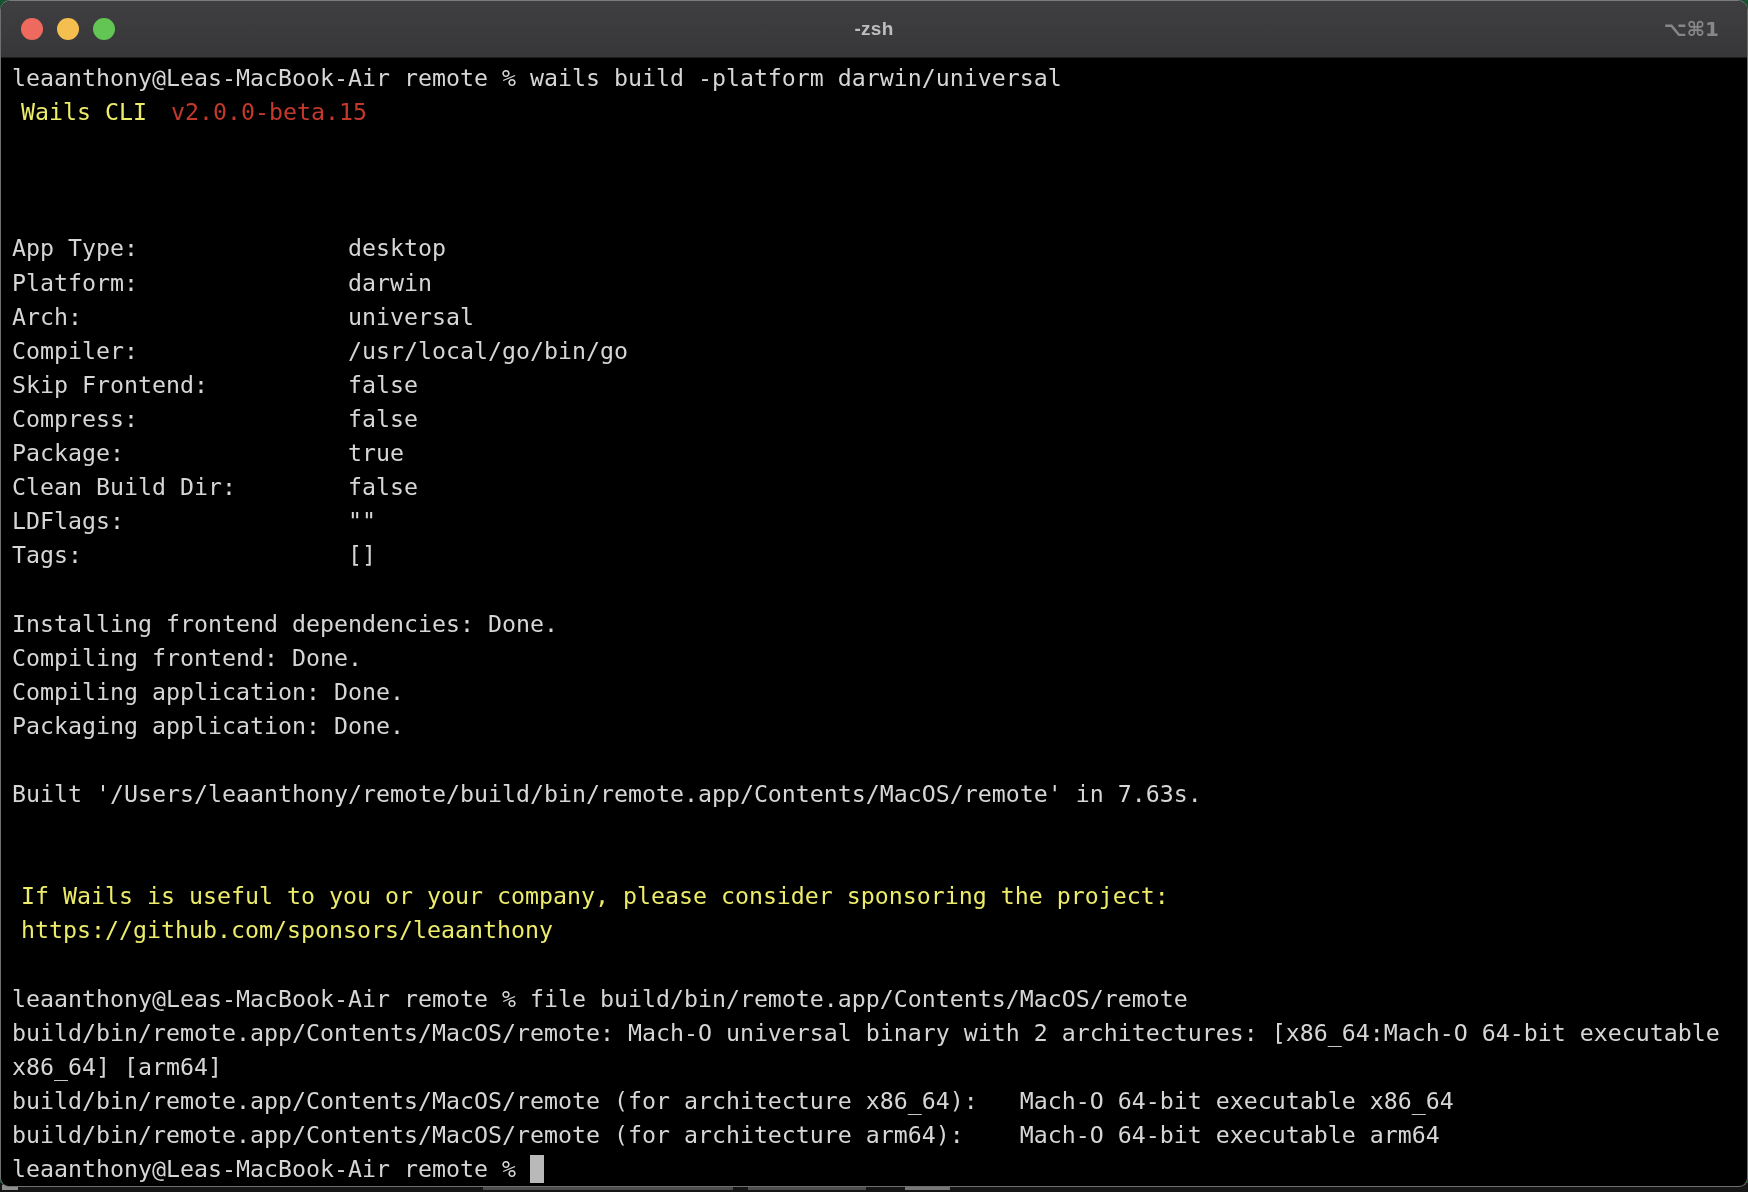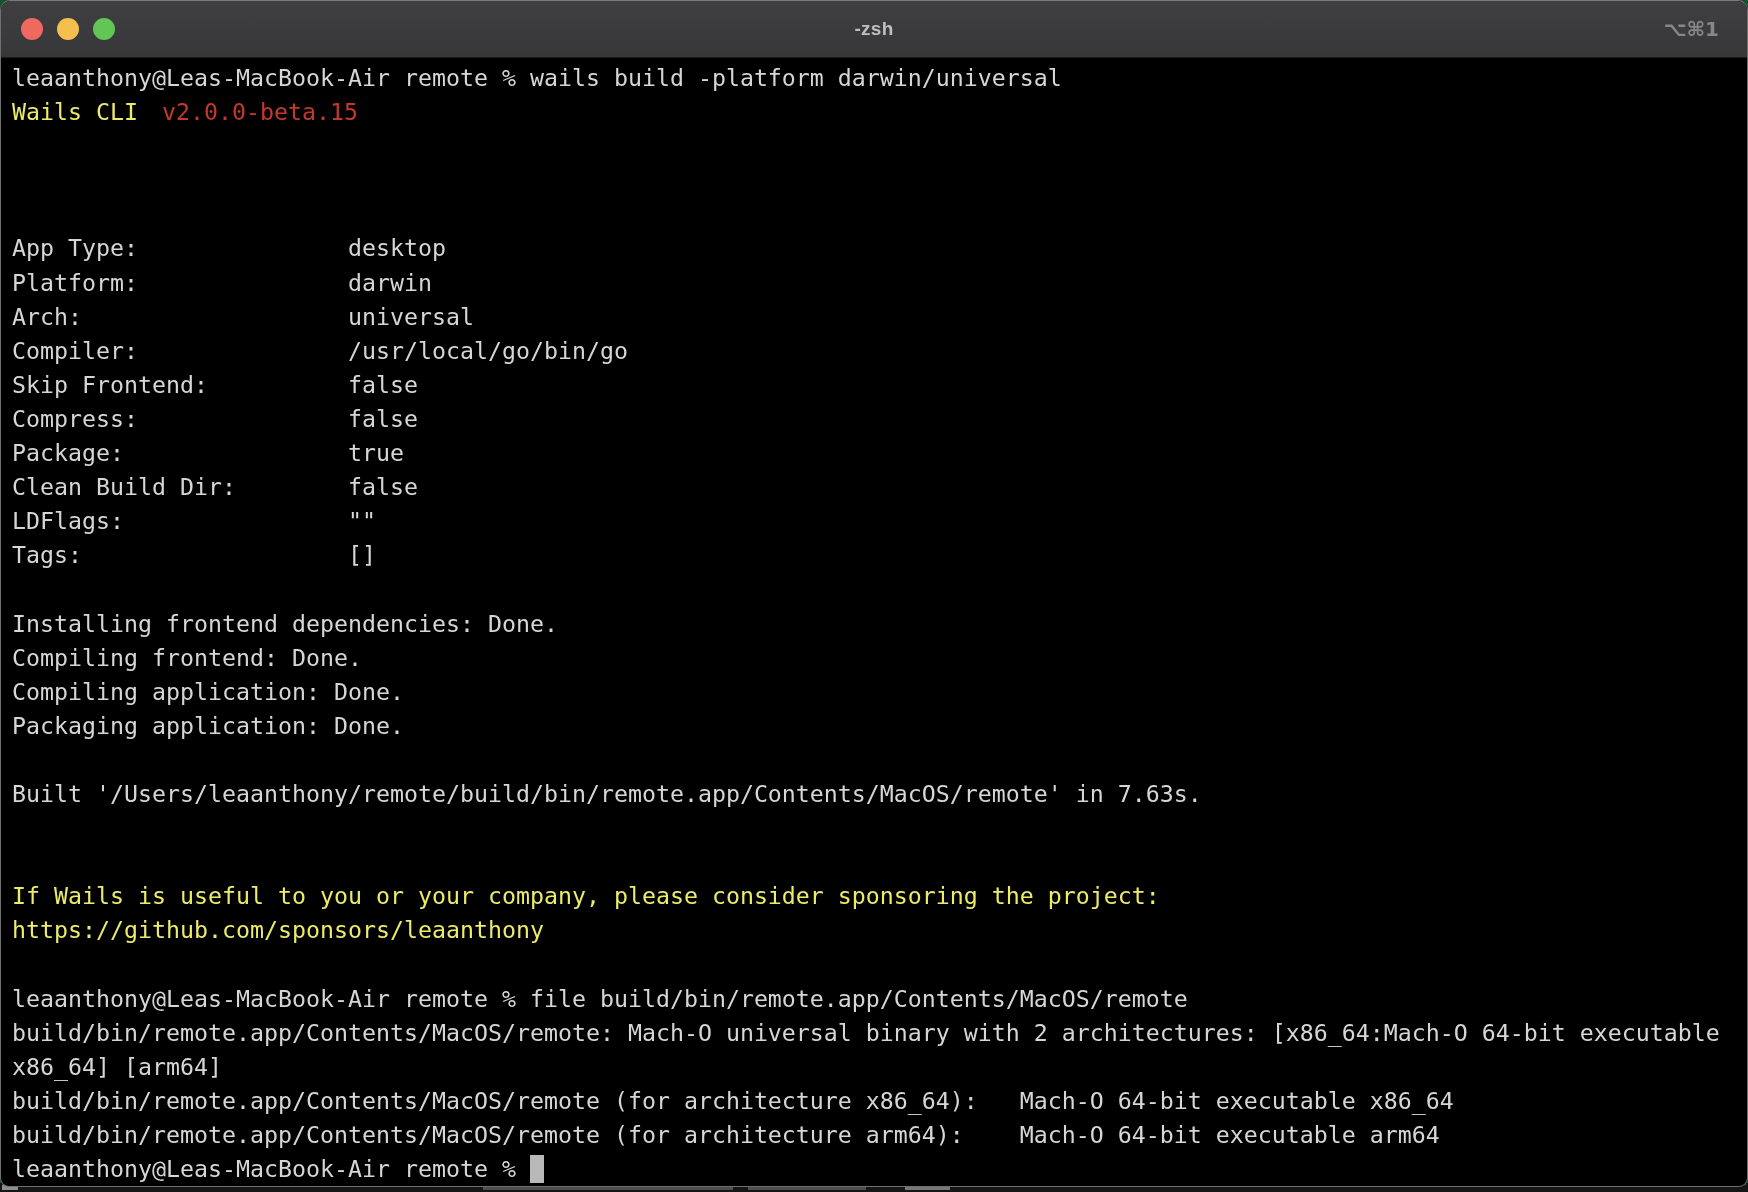--- a/index.html
+++ b/index.html
@@ -99,21 +99,21 @@
   .screen {
     padding: 3px 12px 0 11px;
     font-family: "DejaVu Sans Mono", "Liberation Mono", monospace;
     font-size: 23.25px;
     line-height: 34.1px;
     color: var(--c-default, #d6d6d6);
     white-space: pre;
   }
   .row { height: 34.1px; }
   .seg-default { color: var(--c-default, #d6d6d6); }
-  .seg-yellow  { color: var(--c-yellow, #ecec6a); }
+  .seg-yellow  { color: var(--c-yellow, #ecec6a); margin-left: 9px; }
   .seg-red     { color: var(--c-red, #c5392d); margin-left: 10px; }
   .cursor {
     display: inline-block;
     width: 14px;
     height: 28px;
     background: var(--c-cursor, #b9b9b9);
     vertical-align: -6px;
   }
 </style>
 </head>

